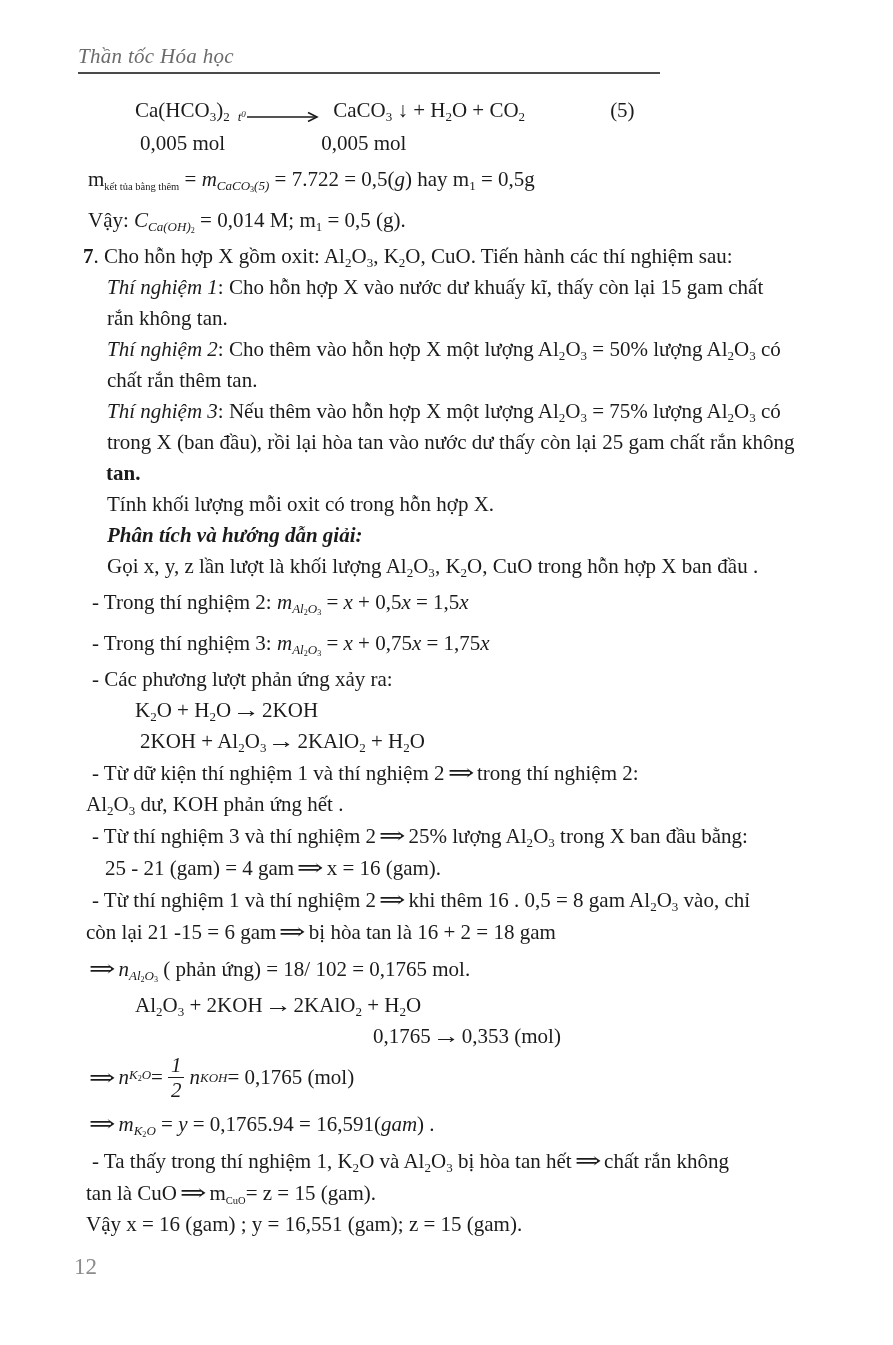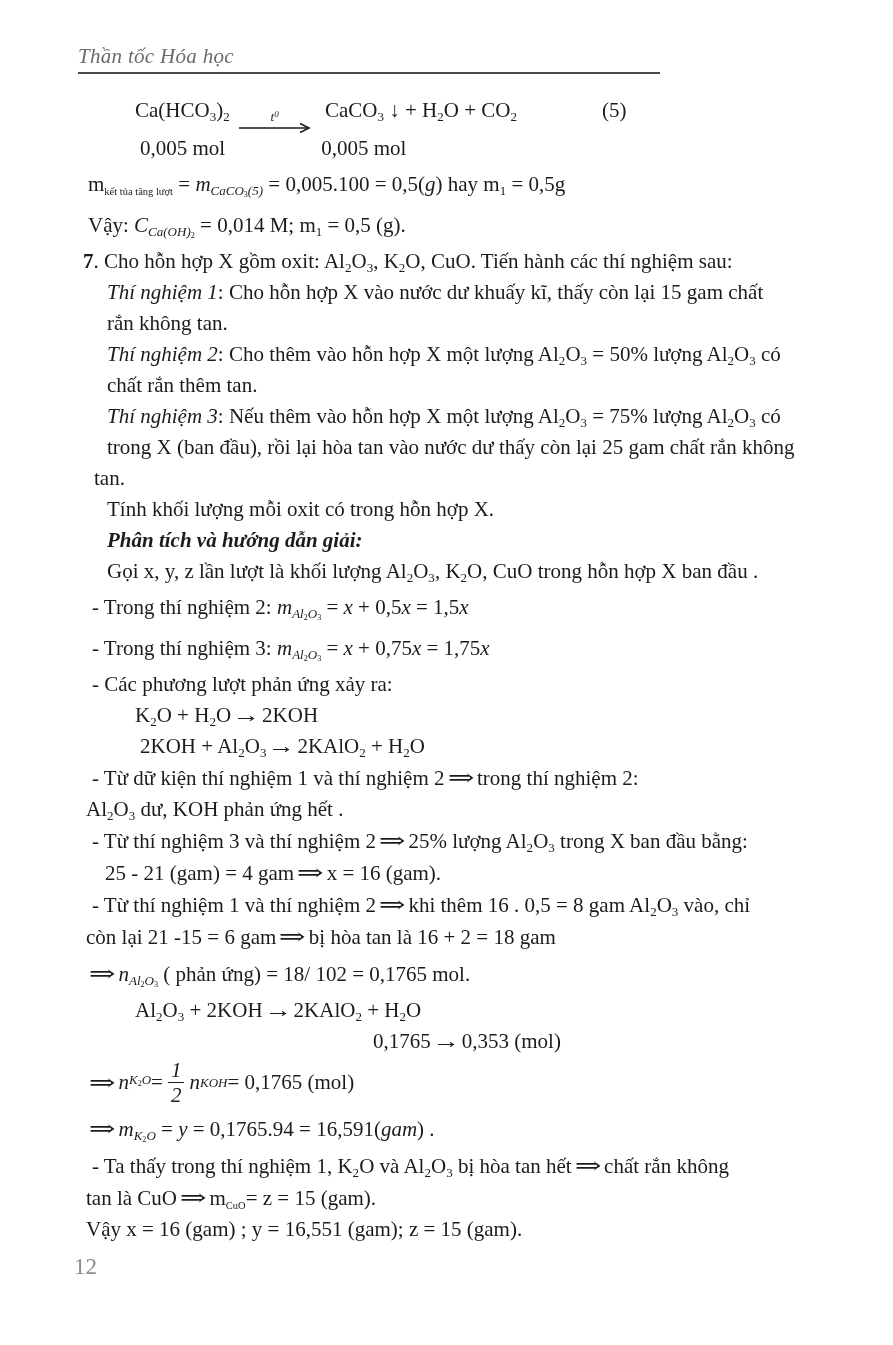--- a/index.html
+++ b/index.html
@@ -29,21 +29,21 @@
   .imp{display:inline-block;transform:scaleX(1.45);margin:0 7px;font-size:1.05em;}
   .arr{display:inline-block;transform:scaleX(1.3);margin:0 5px;}
   .sp{display:inline-block;}
   .frac{
     display:inline-flex;flex-direction:column;align-items:center;
     vertical-align:middle;line-height:1.05;margin:0 5px;font-style:italic;
   }
   .frac .num{padding:0 3px 1px 3px;border-bottom:1.5px solid #1b1b1b;}
   .frac .den{padding-top:1px;}
   .rxn{
-    display:inline-flex;flex-direction:column;align-items:center;
+    display:inline-flex;flex-direction:row;align-items:center;
     vertical-align:-4px;margin:0 8px;line-height:1;text-align:center;
   }
   .rxn-label{font-style:italic;font-size:13px;line-height:11px;}
   .rxn-label .sup{font-size:.7em;vertical-align:.45em;}
   .footer{position:absolute;left:74px;top:1254px;font-size:23px;color:#8c8c8c;}
 </style>
 </head>
 <body>
 
 <div class="page">
@@ -53,30 +53,30 @@
   </div>
   <div class="content" id="doc-lines">
       <div class="line eq1" style="margin-left: 57px;"><span>Ca(HCO</span><span class="sub">3</span><span>)</span><span class="sub">2</span><span class="rxn">
           <span class="rxn-label">t<span class="sup">0</span></span>
           <svg width="74" height="11">
             <line x1="1" y1="6" x2="70" y2="6" stroke="#1b1b1b" stroke-width="1.6"></line>
             <polyline points="62,1.5 71,6 62,10.5" fill="none" stroke="#1b1b1b" stroke-width="1.6"></polyline>
           </svg>
         </span><span> CaCO</span><span class="sub">3</span><span> ↓ + H</span><span class="sub">2</span><span>O + CO</span><span class="sub">2</span><span class="sp" style="width: 85px;"></span><span>(5)</span></div>
       <div class="line eq" style="margin-left: 62px;"><span>0,005 mol</span><span class="sp" style="width: 96px;"></span><span>0,005 mol</span></div>
-      <div class="line math" style="margin-left: 10px;"><span>m</span><span class="ssub">kết tủa tăng lượt</span><span> = </span><span class="it">m</span><span class="sub"><span class="it">CaCO</span><span class="sub">3</span><span class="it">(5)</span></span><span> = 0,005.100 = 0,5(</span><span class="it">g</span><span>) hay m</span><span class="sub">1</span><span> = 0,5g</span></div>
+      <div class="line math" style="margin-left: 10px;"><span>m</span><span class="ssub">kết tủa bằng thêm</span><span> = </span><span class="it">m</span><span class="sub"><span class="it">CaCO</span><span class="sub">3</span><span class="it">(5)</span></span><span> = 7.722 = 0,5(</span><span class="it">g</span><span>) hay m</span><span class="sub">1</span><span> = 0,5g</span></div>
       <div class="line math" style="margin-left: 10px;"><span>Vậy: </span><span class="it">C</span><span class="sub"><span class="it">Ca(OH)</span><span class="sub">2</span></span><span> = 0,014 M; m</span><span class="sub">1</span><span> = 0,5 (g).</span></div>
       <div class="line body" style="margin-left: 5px;"><span class="bd">7</span><span>.  Cho hỗn hợp X gồm oxit: Al</span><span class="sub">2</span><span>O</span><span class="sub">3</span><span>, K</span><span class="sub">2</span><span>O, CuO. Tiến hành các thí nghiệm sau:</span></div>
       <div class="line body" style="margin-left: 29px;"><span class="it">Thí nghiệm 1</span><span>: Cho hỗn hợp X vào nước dư khuấy kĩ, thấy còn lại 15 gam chất</span></div>
       <div class="line body" style="margin-left: 29px;"><span>rắn không tan.</span></div>
       <div class="line body" style="margin-left: 29px;"><span class="it">Thí nghiệm 2</span><span>: Cho thêm vào hỗn hợp X một lượng Al</span><span class="sub">2</span><span>O</span><span class="sub">3</span><span> = 50% lượng Al</span><span class="sub">2</span><span>O</span><span class="sub">3</span><span> có</span></div>
       <div class="line body" style="margin-left: 29px;"><span>chất rắn thêm tan.</span></div>
       <div class="line body" style="margin-left: 29px;"><span class="it">Thí nghiệm 3</span><span>: Nếu thêm vào hỗn hợp X một lượng Al</span><span class="sub">2</span><span>O</span><span class="sub">3</span><span> = 75% lượng Al</span><span class="sub">2</span><span>O</span><span class="sub">3</span><span> có</span></div>
       <div class="line body" style="margin-left: 29px;"><span>trong X (ban đầu), rồi lại hòa tan vào nước dư thấy còn lại 25 gam chất rắn không</span></div>
-      <div class="line body" style="margin-left: 16px;"><span>tan.</span></div>
+      <div class="line body" style="margin-left: 28px; font-weight: bold;"><span>tan.</span></div>
       <div class="line body" style="margin-left: 29px;"><span>Tính khối lượng mỗi oxit có trong hỗn hợp X.</span></div>
       <div class="line body" style="margin-left: 29px;"><span class="bdit">Phân tích và hướng dẫn giải:</span></div>
       <div class="line body" style="margin-left: 29px;"><span>Gọi x, y, z lần lượt là khối lượng Al</span><span class="sub">2</span><span>O</span><span class="sub">3</span><span>, K</span><span class="sub">2</span><span>O, CuO trong hỗn hợp X ban đầu .</span></div>
       <div class="line math" style="margin-left: 14px;"><span>-  Trong thí nghiệm 2:   </span><span class="it">m</span><span class="sub"><span class="it">Al</span><span class="sub">2</span><span class="it">O</span><span class="sub">3</span></span><span> = </span><span class="it">x</span><span> + 0,5</span><span class="it">x</span><span> = 1,5</span><span class="it">x</span></div>
       <div class="line math" style="margin-left: 14px;"><span>-  Trong thí nghiệm 3:   </span><span class="it">m</span><span class="sub"><span class="it">Al</span><span class="sub">2</span><span class="it">O</span><span class="sub">3</span></span><span> = </span><span class="it">x</span><span> + 0,75</span><span class="it">x</span><span> = 1,75</span><span class="it">x</span></div>
       <div class="line body" style="margin-left: 14px;"><span>-  Các phương lượt phản ứng xảy ra:</span></div>
       <div class="line body" style="margin-left: 57px;"><span>K</span><span class="sub">2</span><span>O + H</span><span class="sub">2</span><span>O</span><span class="arr">→</span><span>2KOH</span></div>
       <div class="line body" style="margin-left: 62px;"><span>2KOH + Al</span><span class="sub">2</span><span>O</span><span class="sub">3</span><span class="arr">→</span><span>2KAlO</span><span class="sub">2</span><span> + H</span><span class="sub">2</span><span>O</span></div>
       <div class="line body" style="margin-left: 14px;"><span>-  Từ dữ kiện thí nghiệm 1 và thí nghiệm 2</span><span class="imp">⇒</span><span>trong thí nghiệm 2:</span></div>
       <div class="line body" style="margin-left: 8px;"><span>Al</span><span class="sub">2</span><span>O</span><span class="sub">3</span><span> dư, KOH phản ứng hết .</span></div>

